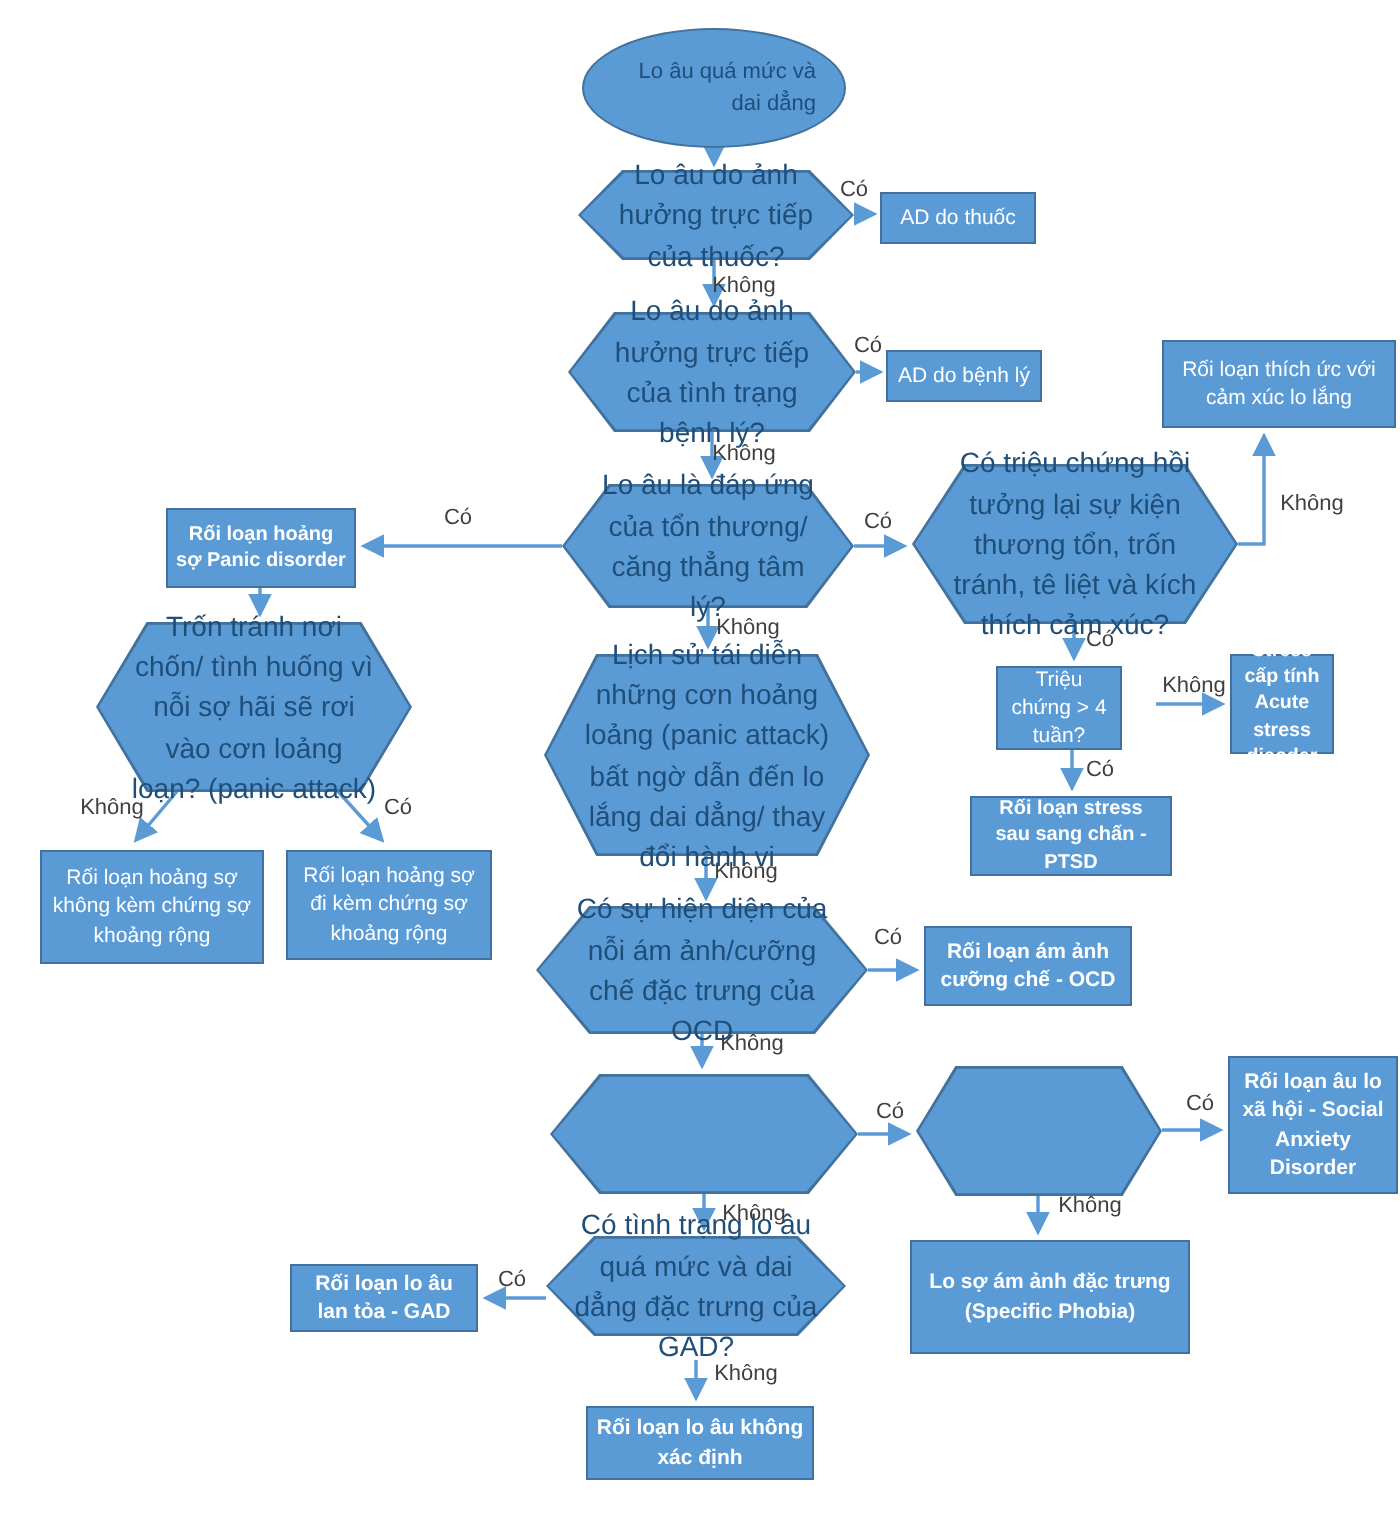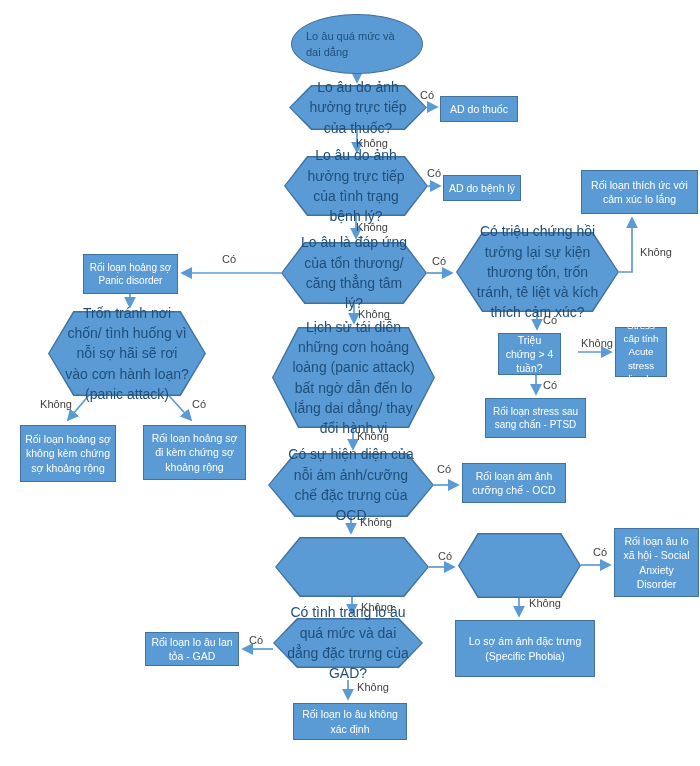--- a/index.html
+++ b/index.html
@@ -4,35 +4,35 @@
 <style>
   html,body{margin:0;padding:0;background:#ffffff;}
   .stage{
     position:relative;width:700px;height:766px;overflow:hidden;background:#fff;
     font-family:"Liberation Sans",sans-serif;
   }
   svg.arrows{position:absolute;left:0;top:0;z-index:0;}
   .ellipse{
     position:absolute;z-index:1;box-sizing:border-box;
     border-radius:50%;background:#5B9BD5;border:1.5px solid #41719C;
-    display:flex;align-items:center;justify-content:center;text-align:left;
+    display:flex;align-items:center;justify-content:center;text-align:right;
     color:#1F4E79;font-size:11px;line-height:1.5;padding:0 14px;
   }
   .hex{position:absolute;z-index:1;display:flex;align-items:center;justify-content:center;text-align:center;}
   .hex-bg,.hex-fill{clip-path:polygon(0% 50%,16% 0%,84% 0%,100% 50%,84% 100%,16% 100%);}
   .hex-bg{position:absolute;inset:0;background:#41719C;}
   .hex-fill{position:absolute;inset:1.4px;background:#5B9BD5;}
   .hex-label{position:relative;color:#1F4E79;font-size:14px;line-height:1.45;padding:0 20px;}
   .rect{
     position:absolute;z-index:1;box-sizing:border-box;
     background:#5B9BD5;border:1.5px solid #41719C;
     display:flex;align-items:center;justify-content:center;text-align:center;
     color:#ffffff;font-size:10.5px;line-height:1.35;padding:2px 4px;
   }
-  .rect.bold{font-weight:400;}
+  .rect.bold{font-weight:700;}
   .edge-label{
     position:absolute;z-index:2;transform:translate(-50%,-50%);
     font-size:11px;color:#3f3f3f;white-space:nowrap;
   }
 </style>
 </head>
 <body>
 
 <div class="stage">
 
@@ -90,21 +90,21 @@
     <span class="hex-label">Lo âu là đáp ứng của tổn thương/ căng thẳng tâm lý?</span>
   </div>
   <div class="hex" style="left:456px;top:232px;width:163px;height:80px">
     <i class="hex-bg"></i>
       <i class="hex-fill"></i>
     <span class="hex-label" style="padding:0 18px">Có triệu chứng hồi tưởng lại sự kiện thương tổn, trốn tránh, tê liệt và kích thích cảm xúc?</span>
   </div>
   <div class="hex" style="left:48px;top:311px;width:158px;height:85px">
     <i class="hex-bg"></i>
       <i class="hex-fill"></i>
-    <span class="hex-label" style="padding:0 16px">Trốn tránh nơi chốn/ tình huống vì nỗi sợ hãi sẽ rơi vào cơn hành loạn? (panic attack)</span>
+    <span class="hex-label" style="padding:0 16px">Trốn tránh nơi chốn/ tình huống vì nỗi sợ hãi sẽ rơi vào cơn loảng loạn? (panic attack)</span>
   </div>
   <div class="hex" style="left:272px;top:327px;width:163px;height:101px">
     <i class="hex-bg"></i>
       <i class="hex-fill"></i>
     <span class="hex-label">Lịch sử tái diễn những cơn hoảng loảng (panic attack) bất ngờ dẫn đến lo lắng dai dẳng/ thay đổi hành vi</span>
   </div>
   <div class="hex" style="left:268px;top:453px;width:166px;height:64px">
     <i class="hex-bg"></i>
       <i class="hex-fill"></i>
     <span class="hex-label">Có sự hiện diện của nỗi ám ảnh/cưỡng chế đặc trưng của OCD</span>
@@ -137,21 +137,21 @@
   </div>
   <div class="rect" style="left:498px;top:333px;width:63px;height:42px">
     <span>Triệu chứng &gt; 4 tuần?</span>
   </div>
   <div class="rect bold" style="left:615px;top:327px;width:52px;height:50px;font-size:9.8px;padding:1px 2px">
     <span>Stress cấp tính Acute stress disoder</span>
   </div>
   <div class="rect bold" style="left:485px;top:398px;width:101px;height:40px;font-size:10px">
     <span>Rối loạn stress sau sang chấn - PTSD</span>
   </div>
-  <div class="rect" style="left:20px;top:425px;width:96px;height:57px">
+  <div class="rect" style="left:20px;top:425px;width:112px;height:57px">
     <span>Rối loạn hoảng sợ không kèm chứng sợ khoảng rộng</span>
   </div>
   <div class="rect" style="left:143px;top:425px;width:103px;height:55px">
     <span>Rối loạn hoảng sợ đi kèm chứng sợ khoảng rộng</span>
   </div>
   <div class="rect bold" style="left:462px;top:463px;width:104px;height:40px">
     <span>Rối loạn ám ảnh cưỡng chế - OCD</span>
   </div>
   <div class="rect bold" style="left:614px;top:528px;width:85px;height:69px">
     <span>Rối loạn âu lo xã hội - Social Anxiety Disorder</span>

